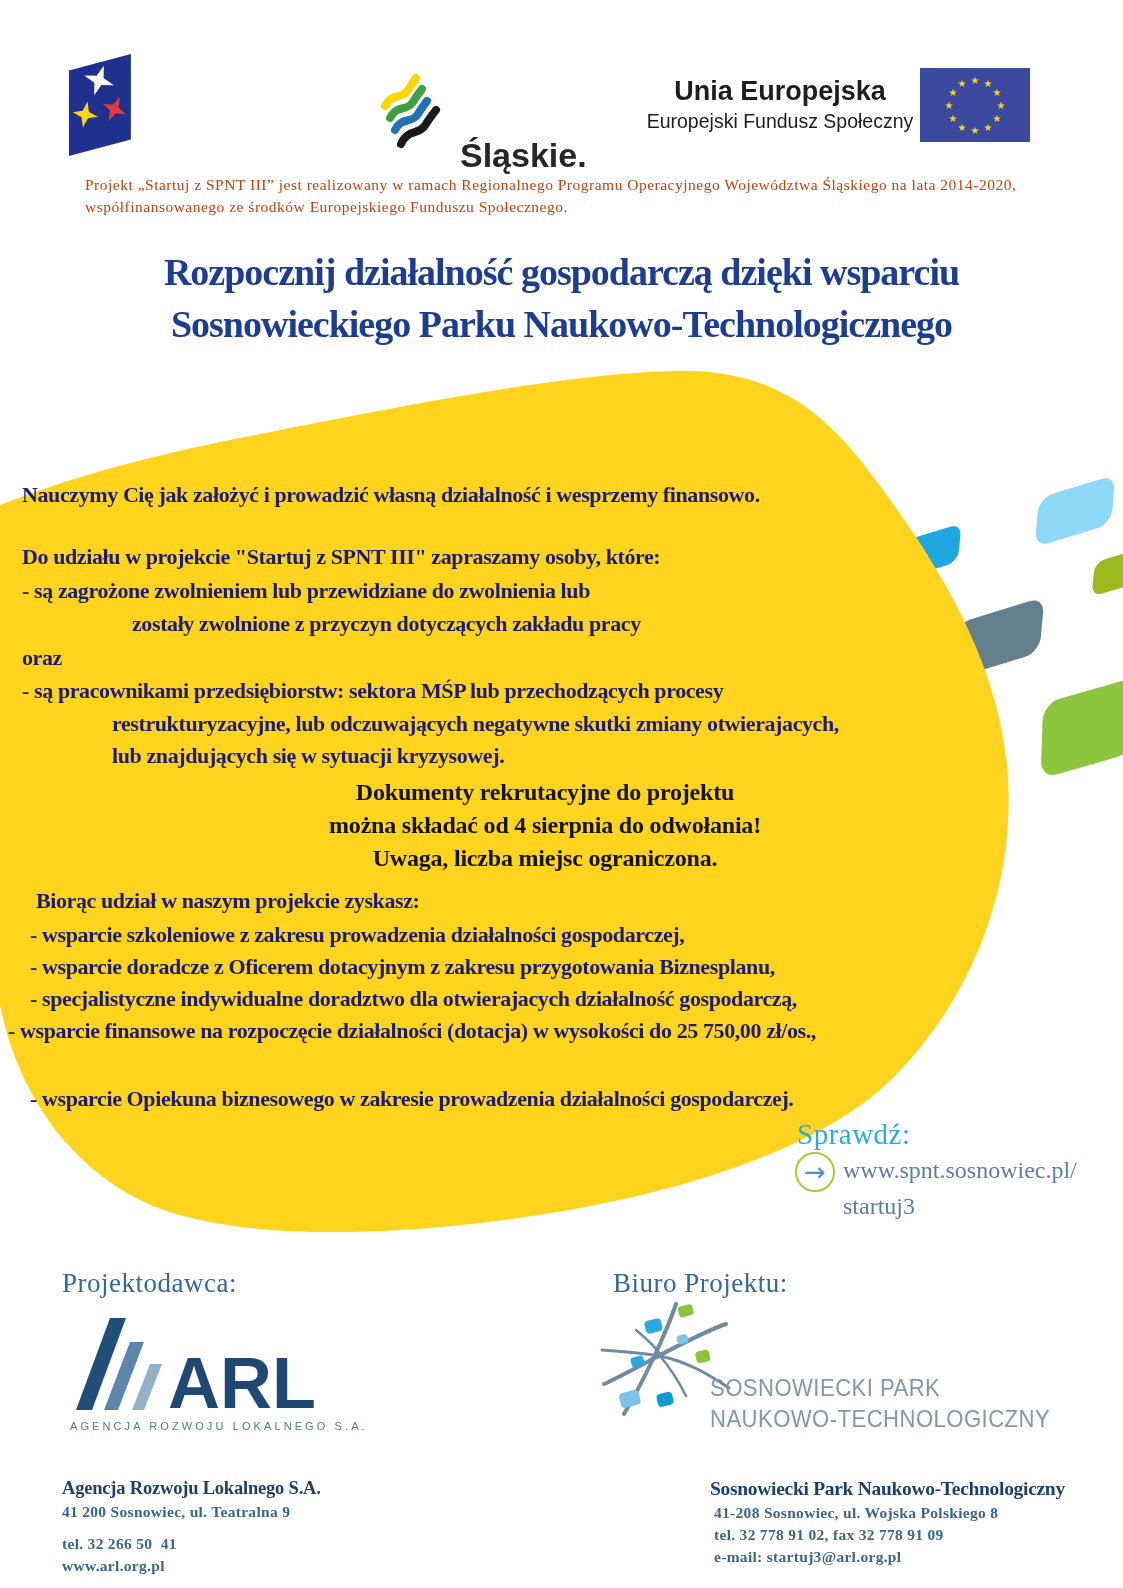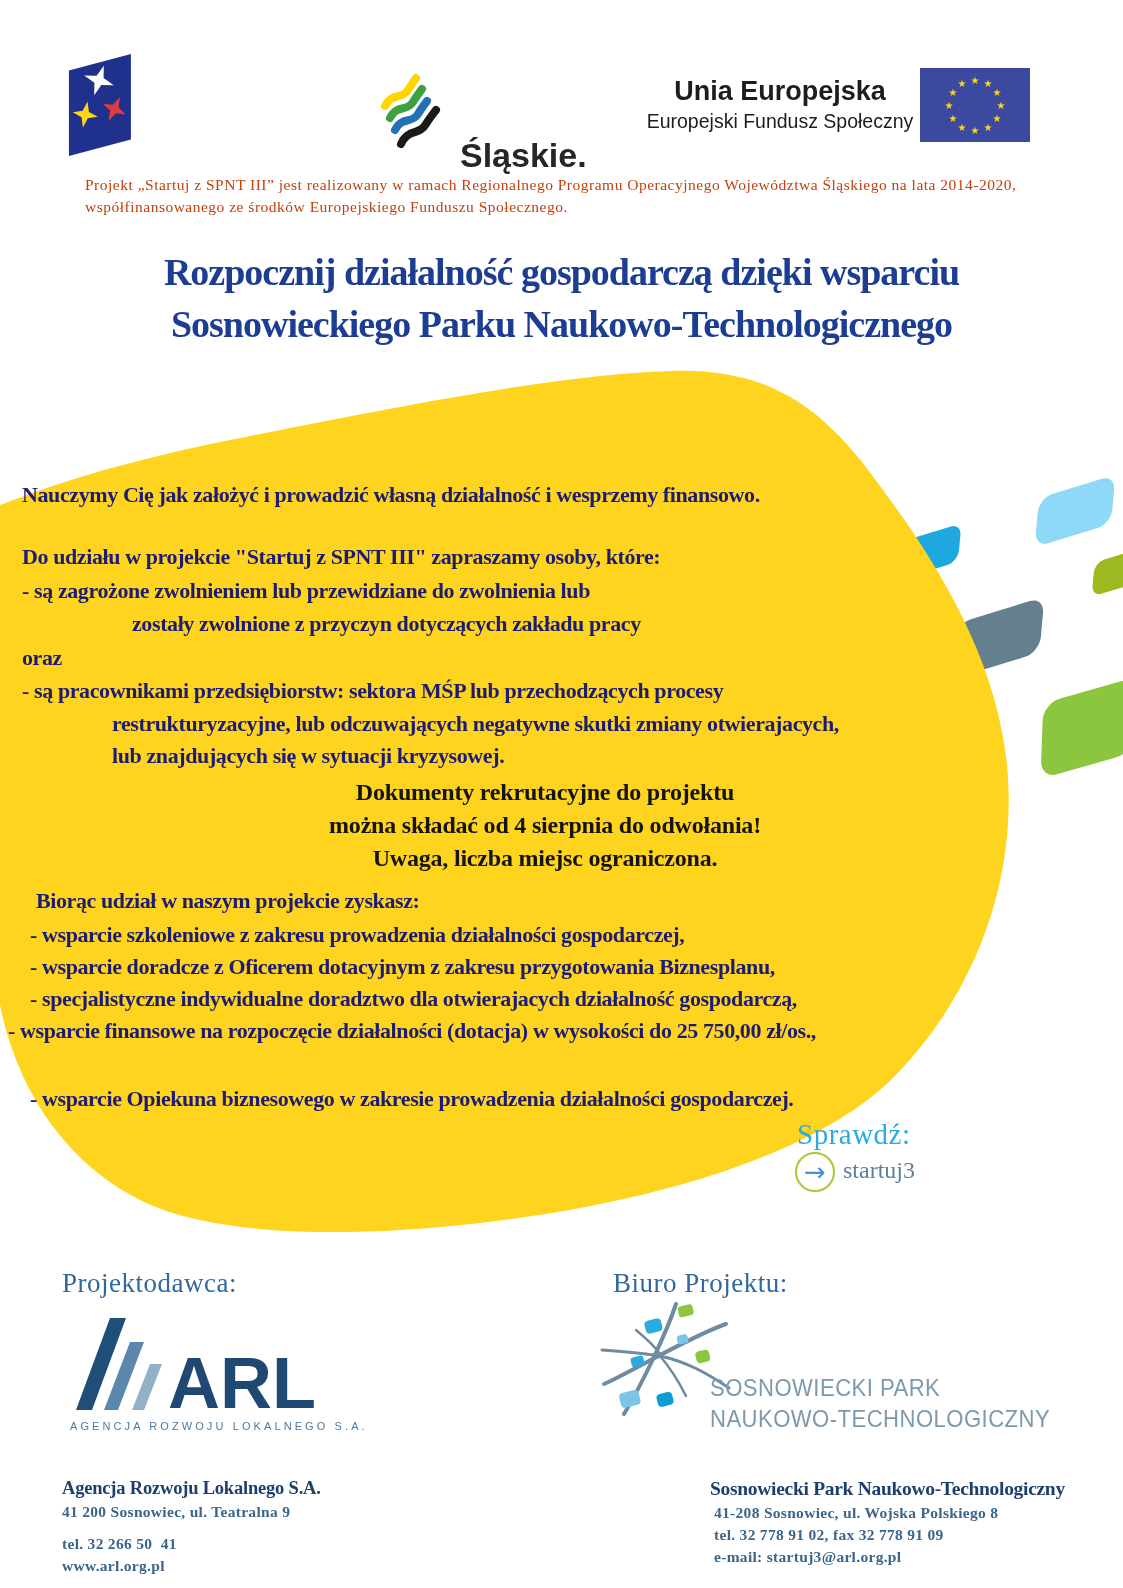--- a/index.html
+++ b/index.html
@@ -147,20 +147,21 @@
 <div class="bt" style="left:30px;top:954px;">- wsparcie doradcze z Oficerem dotacyjnym z zakresu przygotowania Biznesplanu,</div>
 <div class="bt" style="left:30px;top:986px;">- specjalistyczne indywidualne doradztwo dla otwierajacych działalność gospodarczą,</div>
 <div class="bt" style="left:8px;top:1018px;font-family:Liberation Serif, serif;">- wsparcie finansowe na rozpoczęcie działalności (dotacja) w wysokości do 25 750,00 zł/os.,</div>
 <div class="bt" style="left:30px;top:1050px;margin-top:36px;">- wsparcie Opiekuna biznesowego w zakresie prowadzenia działalności gospodarczej.</div>
 
 <div class="abs content check-label" style="left:797px;top:1118px;">Sprawdź:</div>
 <div class="abs content check-circle" style="left:795px;top:1152px;">
   <span>→</span>
 </div>
 <div class="abs content check-url" style="left:843px;top:1152px;">
+  <div>www.spnt.sosnowiec.pl/</div>
   <div>startuj3</div>
 </div>
 
 <div class="abs content f-heading" style="left:62px;top:1268px;">Projektodawca:</div>
 
 <div class="abs content" style="left:68px;top:1308px;width:260px;height:130px;">
   <svg width="260" height="110" viewBox="0 0 260 110">
     <polygon points="8,102 42,10 58,10 24,102" fill="#1f4e79"></polygon>
     <polygon points="36,102 62,34 76,34 50,102" fill="#5c87ad"></polygon>
     <polygon points="64,102 82,56 94,56 76,102" fill="#92b1c7"></polygon>

